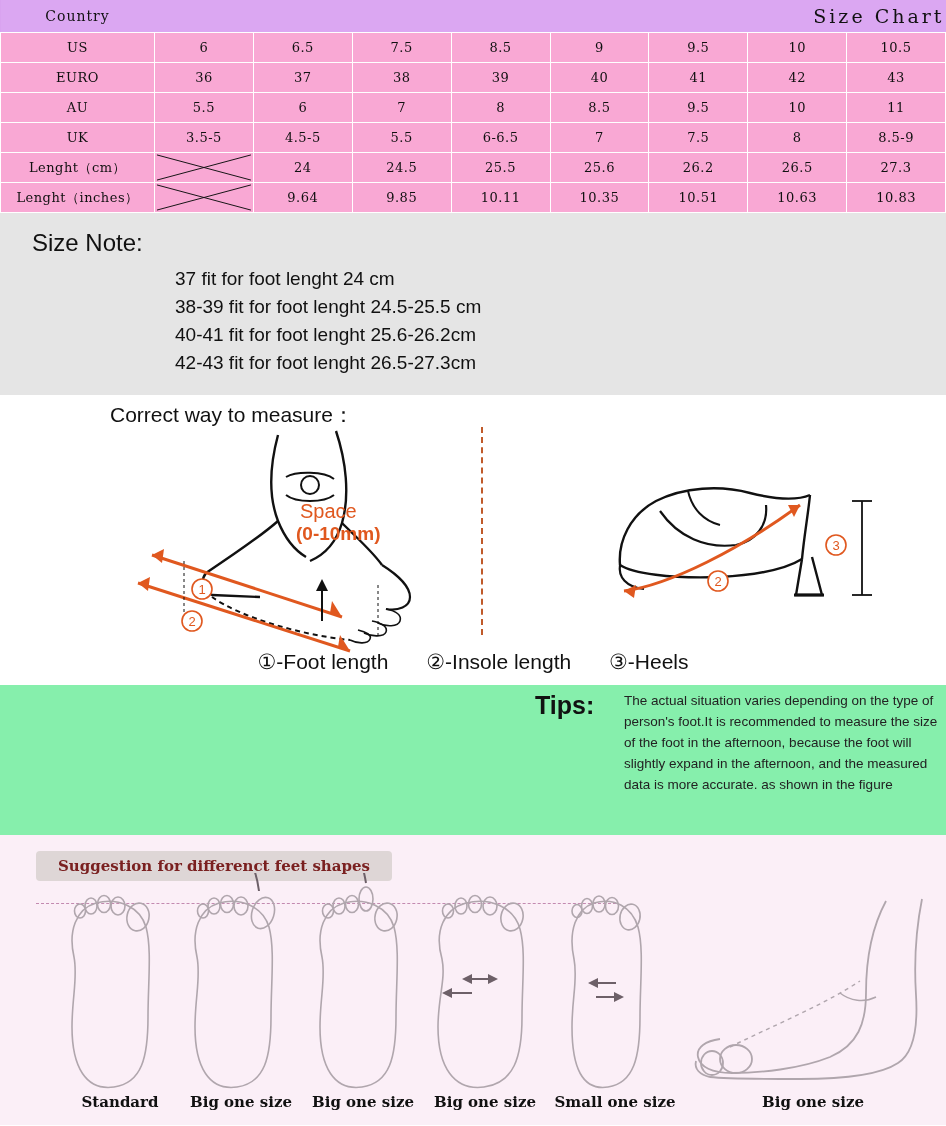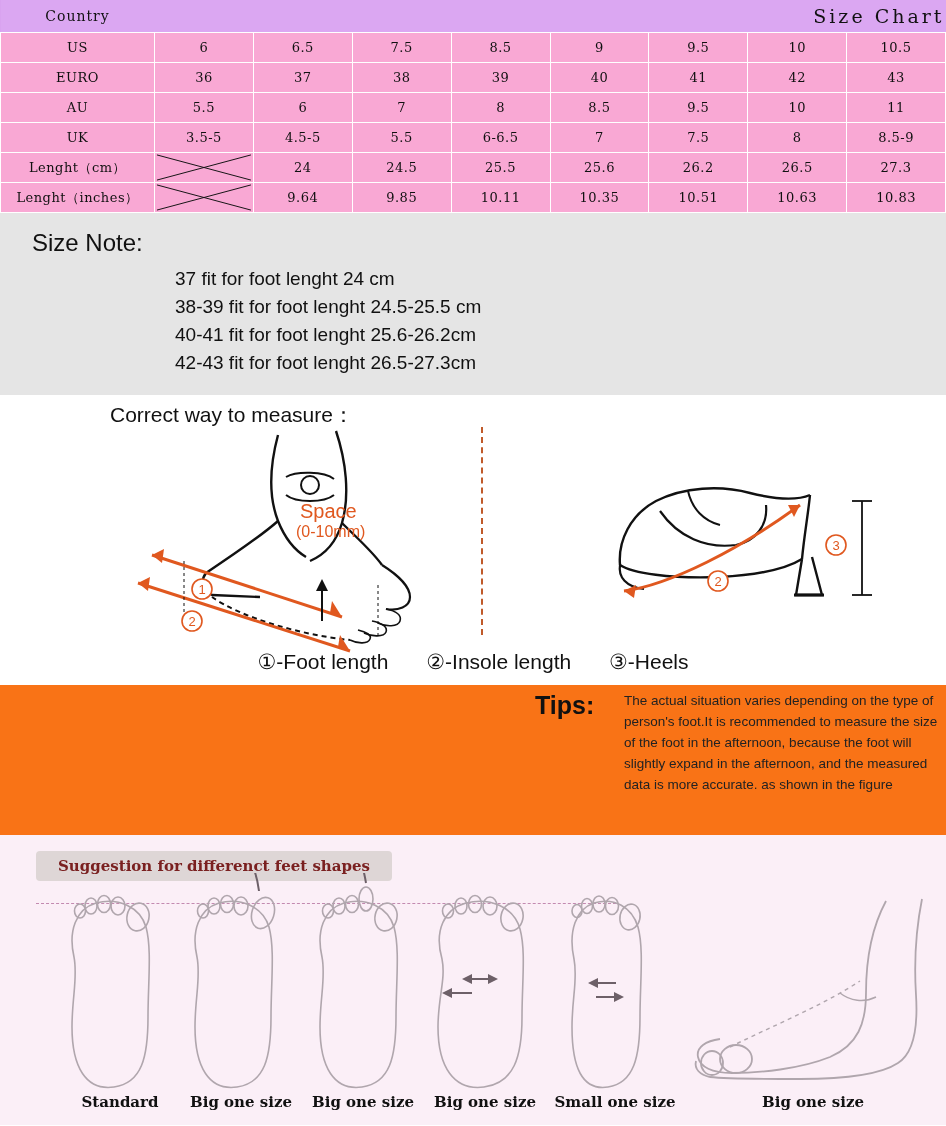--- a/index.html
+++ b/index.html
@@ -133,21 +133,21 @@
     width: 946px;
     text-align: center;
     font-size: 21px;
     color: #111;
   }
   .legend span { margin: 0 16px; }
 
   
   .tips {
     position: relative;
-    background: #f97316;
+    background: #86efac;
     height: 150px;
   }
   .tips-label {
     position: absolute;
     left: 535px;
     top: 6px;
     font-size: 25px;
     font-weight: bold;
     color: #111;
   }
@@ -357,21 +357,21 @@
       <line x1="212" y1="160" x2="212" y2="196" stroke="#111" stroke-width="2"></line>
       <polygon points="212,154 206,166 218,166" fill="#111"></polygon>
 
       <circle cx="92" cy="164" r="10" fill="#fff" stroke="#e0581f" stroke-width="1.6"></circle>
       <text x="92" y="169" font-size="13" fill="#e0581f" text-anchor="middle" font-family="Liberation Sans, sans-serif">1</text>
       <circle cx="82" cy="196" r="10" fill="#fff" stroke="#e0581f" stroke-width="1.6"></circle>
       <text x="82" y="201" font-size="13" fill="#e0581f" text-anchor="middle" font-family="Liberation Sans, sans-serif">2</text>
     </svg>
 
     <div style="position:absolute;left:300px;top:105px;color:#e0581f;font-size:20px;text-align:right;">Space</div>
-    <div style="position:absolute;left:296px;top:128px;color:#e0581f;font-size:16px;font-weight:normal;">(0-10mm)</div>
+    <div style="position:absolute;left:296px;top:128px;color:#e0581f;font-size:19px;font-weight:bold;">(0-10mm)</div>
 
     <svg width="420" height="200" viewBox="0 0 420 200" style="position:absolute;left:560px;top:50px;">
 
       <path d="M60 120 C58 96, 70 70, 96 56 C124 42, 160 40, 190 48 C214 54, 236 56, 250 50" fill="none" stroke="#111" stroke-width="2.4"></path>
       <path d="M250 50 C248 70, 244 92, 242 114" fill="none" stroke="#111" stroke-width="2.4"></path>
 
       <path d="M100 66 C118 92, 146 104, 176 100 C196 96, 208 80, 206 60" fill="none" stroke="#111" stroke-width="2.2"></path>
       <path d="M128 46 C132 64, 144 76, 160 80" fill="none" stroke="#111" stroke-width="2"></path>
 
       <path d="M60 120 C72 128, 110 134, 160 132 C196 130, 226 124, 242 114" fill="none" stroke="#111" stroke-width="2.4"></path>

